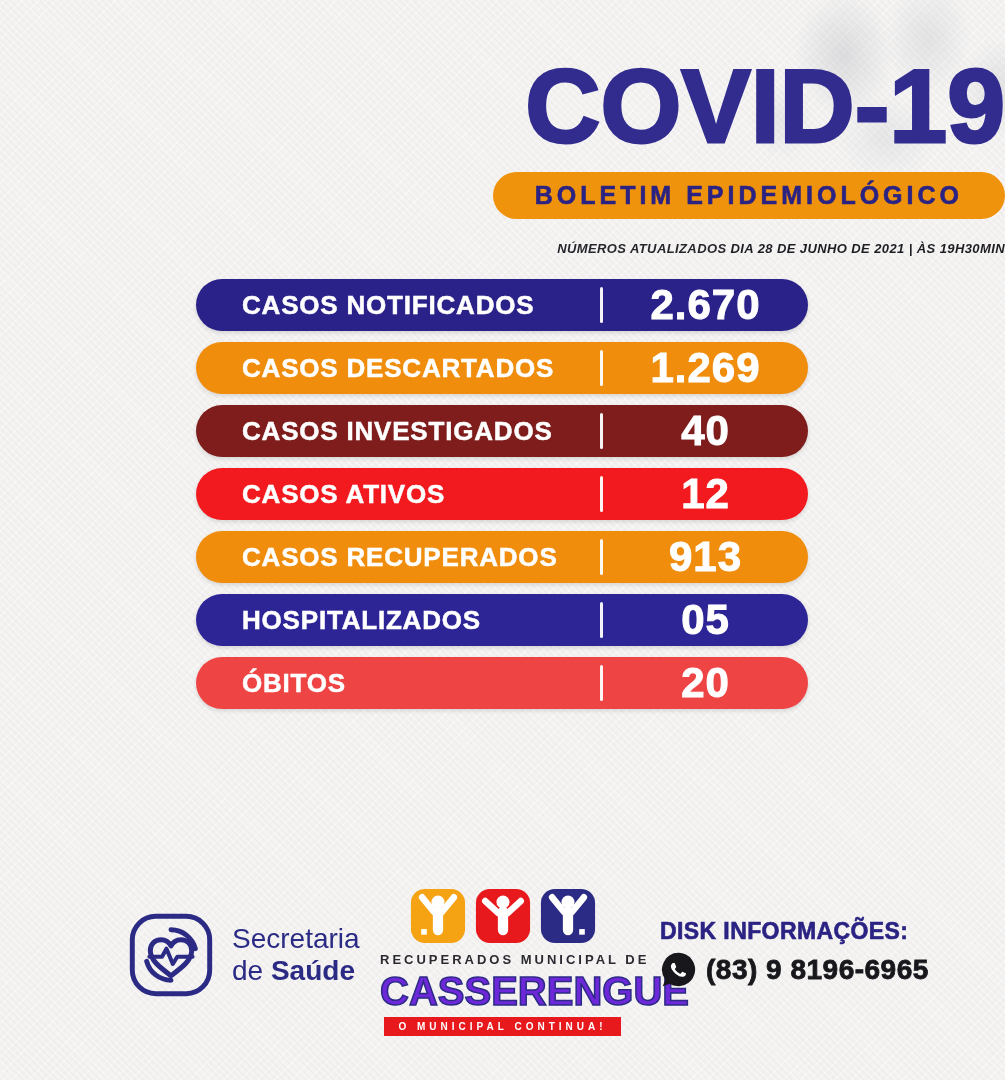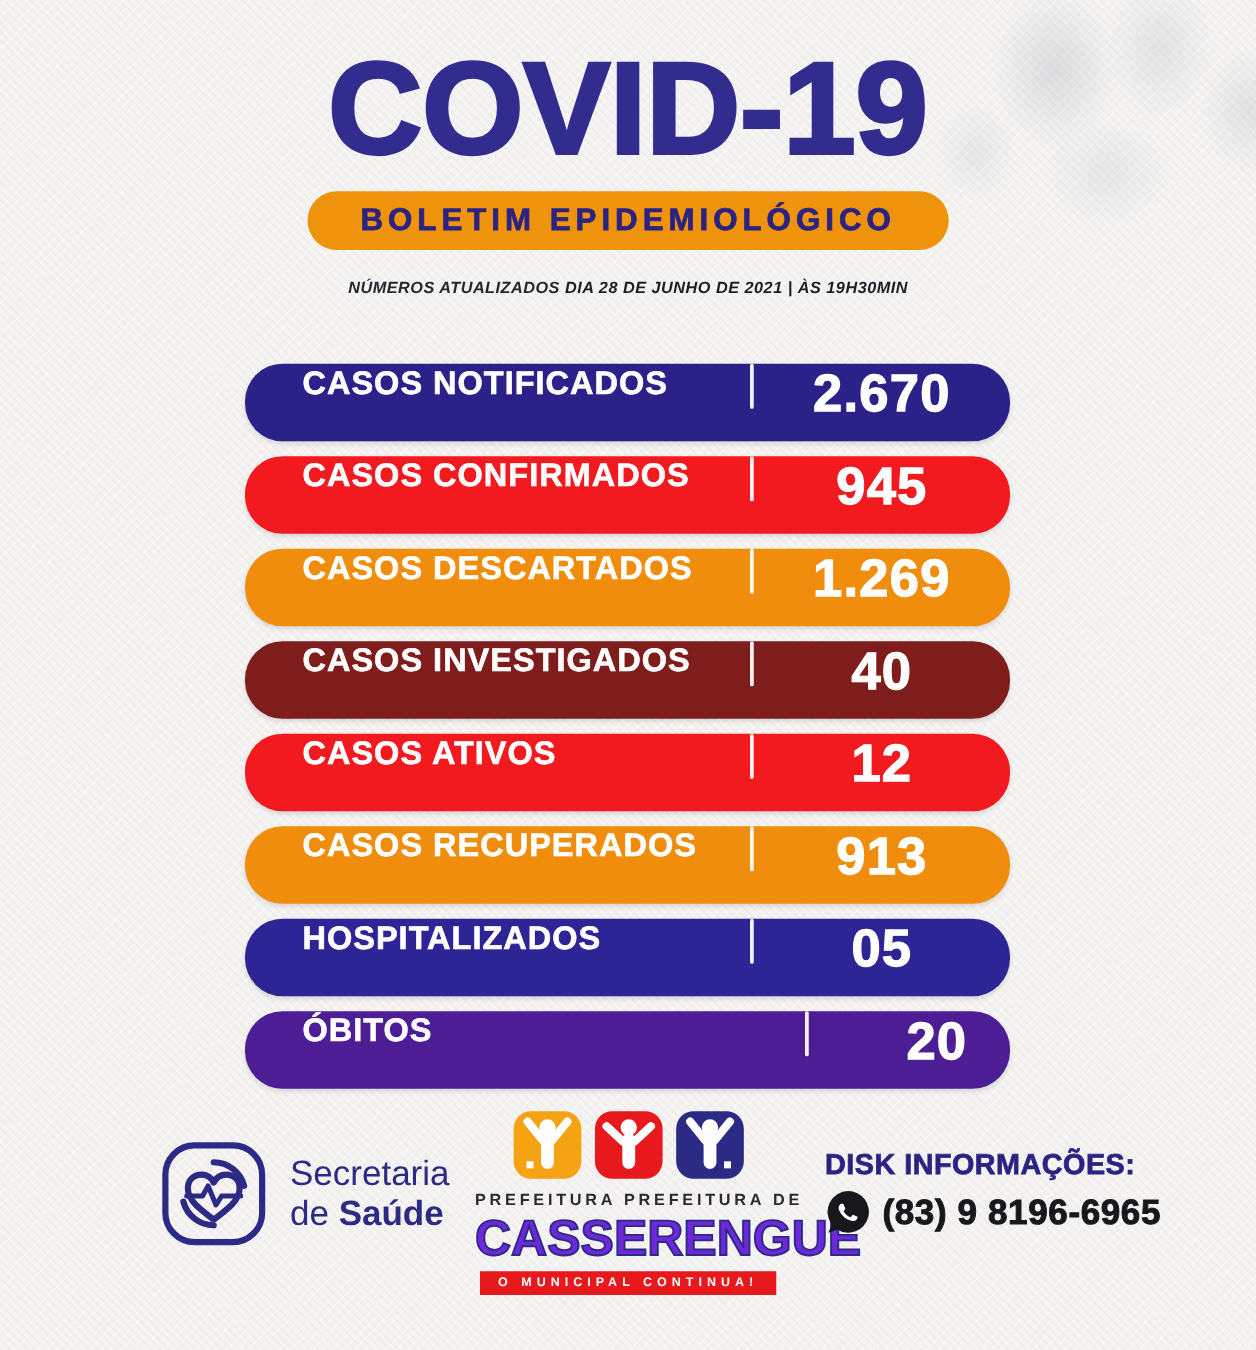--- a/index.html
+++ b/index.html
@@ -24,21 +24,21 @@
     background:
       radial-gradient(70px 90px at 45% 35%, rgba(190,190,196,0.45), transparent 70%),
       radial-gradient(60px 80px at 65% 30%, rgba(200,200,206,0.40), transparent 70%),
       radial-gradient(55px 70px at 82% 45%, rgba(195,195,200,0.38), transparent 70%),
       radial-gradient(70px 60px at 55% 60%, rgba(205,205,210,0.35), transparent 70%),
       radial-gradient(45px 55px at 30% 55%, rgba(200,200,206,0.30), transparent 70%);
     filter:blur(3px);
     pointer-events:none;
   }
 
-  .header{position:relative;text-align:center;padding-top:35px;}
+  .header{position:relative;text-align:right;padding-top:54px;}
   .covid-title{
     font-size:104px;line-height:1.0;font-weight:900;
     color:#322c8e;letter-spacing:0px;
     -webkit-text-stroke:3px #322c8e;
   }
   .subtitle-pill{
     display:inline-block;margin-top:14px;
     background:#f0930c;color:#2b2383;
     font-size:25px;font-weight:900;letter-spacing:4px;
     padding:9px 42px;border-radius:26px;
@@ -47,24 +47,23 @@
   .update-line{
     margin-top:22px;font-style:italic;font-size:13px;color:#26262d;
     letter-spacing:0.4px;font-weight:600;
   }
   .update-line .strong{font-weight:900;color:#1d1d24;}
 
   .stats{
     position:absolute;left:196px;top:279px;width:612px;
   }
   .stat-bar{
-    display:flex;
-    height:62px;border-radius:30px;margin-bottom:11px;
+    display:flex;align-items:center;
+    height:52px;border-radius:30px;margin-bottom:11px;
     box-shadow:0 2px 4px rgba(0,0,0,0.12);
-    margin-top:12px;
   }
   .stat-label{
     width:358px;padding-left:46px;
     color:#ffffff;font-size:26px;font-weight:900;letter-spacing:0.8px;
     -webkit-text-stroke:0.5px #ffffff;
     white-space:nowrap;
   }
   .stat-divider{
     width:3px;height:36px;background:rgba(255,255,255,0.95);border-radius:2px;
   }
@@ -118,25 +117,20 @@
       <span>NÚMEROS ATUALIZADOS </span><span class="strong">DIA 28 DE JUNHO DE 2021 | ÀS 19H30MIN</span>
     </div>
   </div>
 
   <div class="stats">
     <div class="stat-bar" style="background: rgb(42, 34, 137);">
       <span class="stat-label">CASOS NOTIFICADOS</span>
       <span class="stat-divider"></span>
       <span class="stat-value">2.670</span>
     </div>
-    <div class="stat-bar" style="background: rgb(242, 26, 31);">
-      <span class="stat-label">CASOS CONFIRMADOS</span>
-      <span class="stat-divider"></span>
-      <span class="stat-value">945</span>
-    </div>
     <div class="stat-bar" style="background: rgb(240, 141, 12);">
       <span class="stat-label">CASOS DESCARTADOS</span>
       <span class="stat-divider"></span>
       <span class="stat-value">1.269</span>
     </div>
     <div class="stat-bar" style="background: #7f1d1d;">
       <span class="stat-label">CASOS INVESTIGADOS</span>
       <span class="stat-divider"></span>
       <span class="stat-value">40</span>
     </div>
@@ -148,21 +142,21 @@
     <div class="stat-bar" style="background: rgb(240, 141, 12);">
       <span class="stat-label">CASOS RECUPERADOS</span>
       <span class="stat-divider"></span>
       <span class="stat-value">913</span>
     </div>
     <div class="stat-bar" style="background: rgb(45, 36, 150);">
       <span class="stat-label">HOSPITALIZADOS</span>
       <span class="stat-divider"></span>
       <span class="stat-value">05</span>
     </div>
-    <div class="stat-bar" style="background: #4c1d95; gap: 44px;">
+    <div class="stat-bar" style="background: #ef4444;">
       <span class="stat-label">ÓBITOS</span>
       <span class="stat-divider"></span>
       <span class="stat-value">20</span>
     </div>
   </div>
 
   <div class="footer">
 
     <div class="secretaria">
       <svg class="logo" viewBox="0 0 100 100">
@@ -197,21 +191,21 @@
         </svg>
         <svg viewBox="0 0 60 60">
           <rect x="1" y="1" width="58" height="58" rx="15" fill="#2b2a84"></rect>
           <circle cx="30" cy="15" r="7" fill="#ffffff"></circle>
           <path d="M30 25 L30 45" stroke="#ffffff" stroke-width="11" stroke-linecap="round"></path>
           <path d="M13 10 L26 26" stroke="#ffffff" stroke-width="7" stroke-linecap="round"></path>
           <path d="M47 10 L34 26" stroke="#ffffff" stroke-width="7" stroke-linecap="round"></path>
           <rect x="42" y="44" width="6" height="6" fill="#ffffff"></rect>
         </svg>
       </div>
-      <div class="pref-line1">PREFEITURA PREFEITURA DE</div>
+      <div class="pref-line1">RECUPERADOS MUNICIPAL DE</div>
       <div class="pref-name">CASSERENGUE</div>
       <div>
         <span class="pref-banner">O MUNICIPAL CONTINUA!</span>
       </div>
     </div>
 
     <div class="disk">
       <div class="disk-label">DISK INFORMAÇÕES:</div>
       <div class="disk-phone-row">
         <svg viewBox="0 0 40 40">

